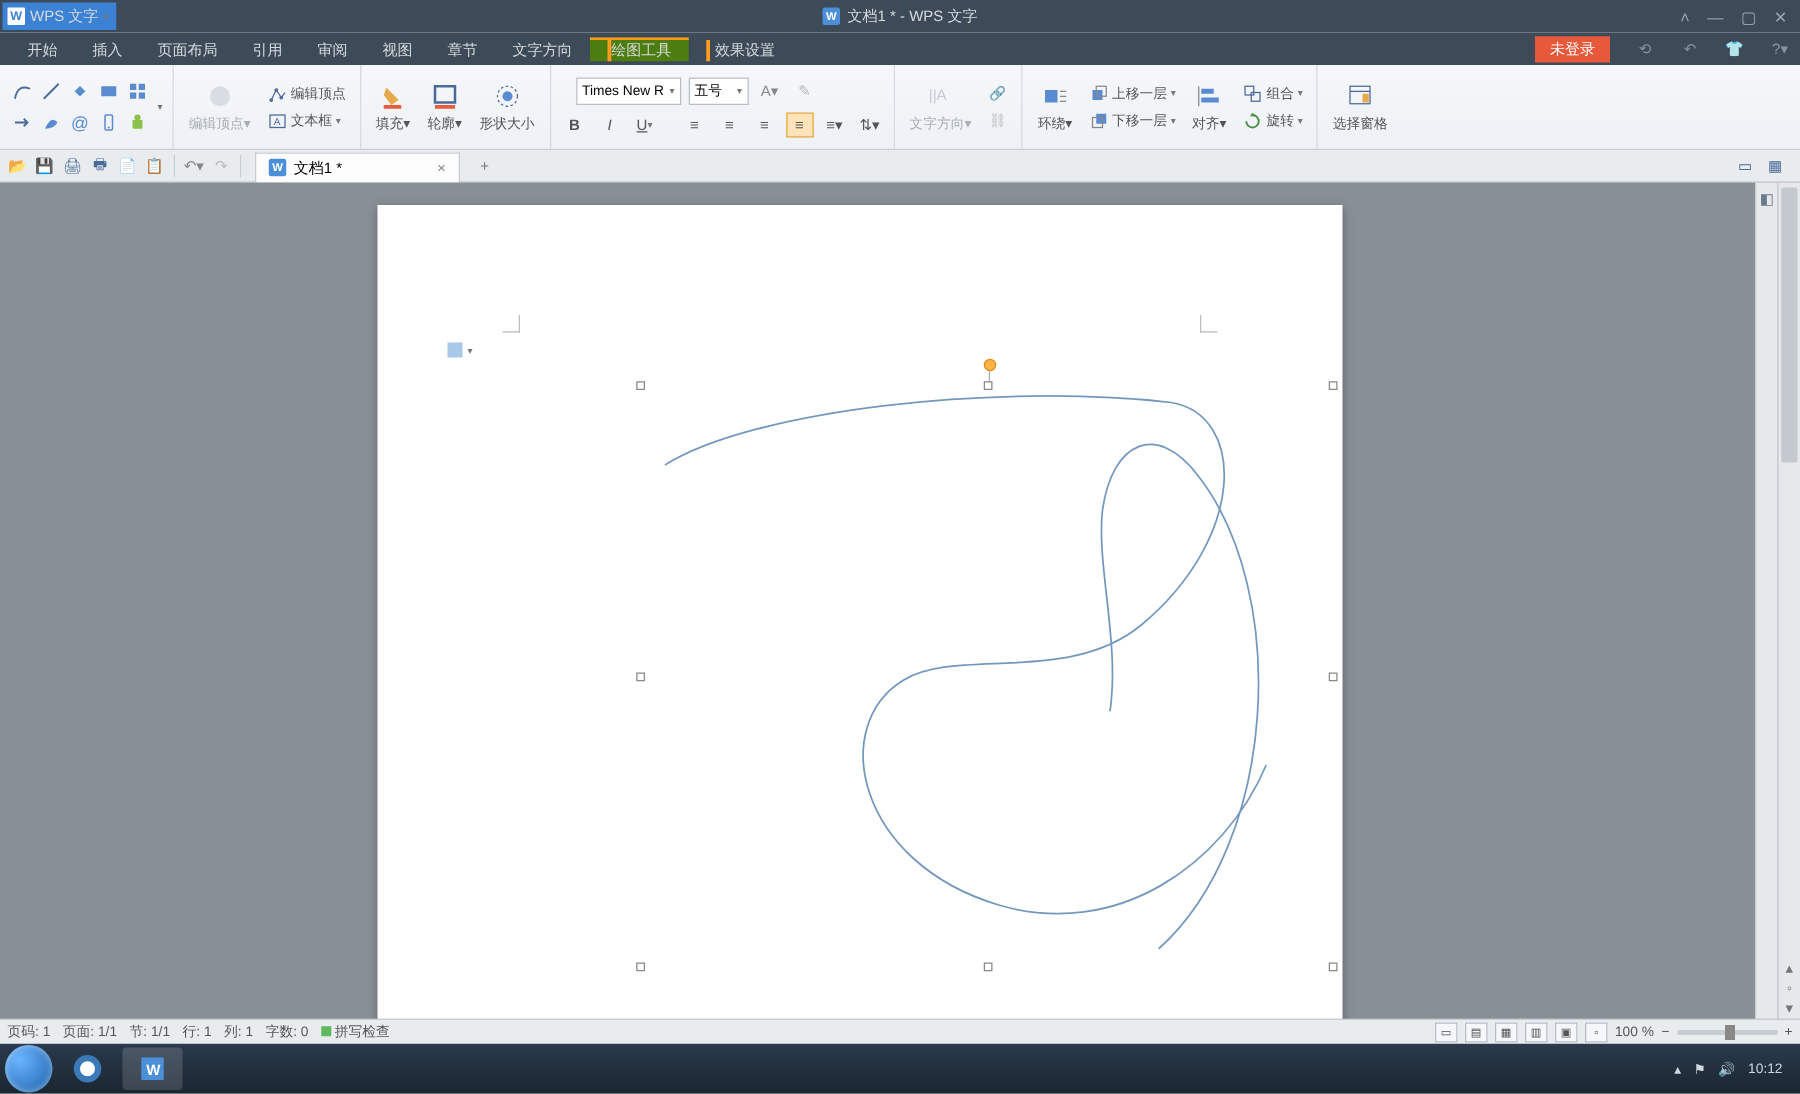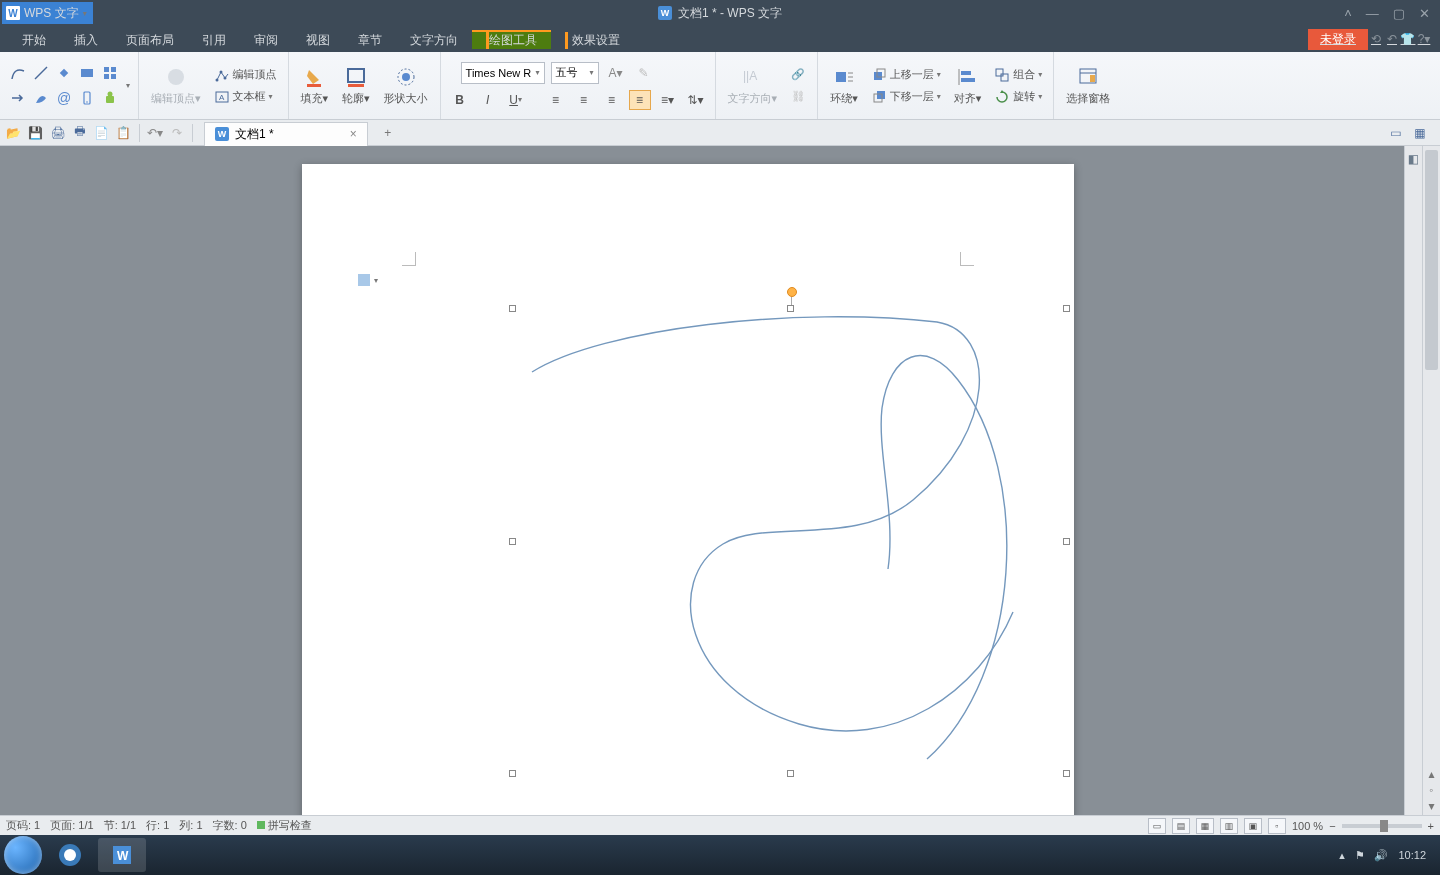--- a/index.html
+++ b/index.html
@@ -12,21 +12,21 @@
 .titlebar .doc-title { position: absolute; left: 50%; transform: translateX(-50%); display:flex;align-items:center;gap:6px;}
 .titlebar .doc-title .w-small{width:14px;height:14px;background:#4a8fd8;border-radius:2px;display:flex;align-items:center;justify-content:center;color:#fff;font-size:9px;font-weight:bold;}
 .titlebar .right-ctrls { margin-left:auto; display:flex; align-items:center; gap:14px; padding-right:10px;}
 .titlebar .right-ctrls span{ color:#9aa3ab; cursor:pointer; font-size:13px;}
 
 
 .menubar { height: 26px; background: #3d4a57; display: flex; align-items: center; color: #d5d9dd; padding-left: 8px;}
 .menubar .menu-item { padding: 0 14px; display:flex; align-items:center; cursor:pointer; border-top:2px solid transparent;}
 .menubar .menu-item.active { border-top-color: #ff9a1f; background:#4d7c0f;}
 .menubar .active-indicator{ width:3px; background:#ff9a1f; align-self:stretch;}
-.menubar .right-section{ margin-left:auto; display:flex; align-items:center; gap:0; padding-right:8px;text-decoration:underline;}
+.menubar .right-section{ margin-left:auto; display:flex; align-items:center; gap:20px; padding-right:8px;}
 .menubar .login-btn{ background:#e8593b; color:#fff; padding:2px 12px; cursor:pointer;}
 .menubar .icon-small{ color:#8a939b; cursor:pointer; width:16px;text-align:center;}
 
 
 .ribbon { height: 68px; background: linear-gradient(#f5f7fa,#eef1f5); border-bottom:1px solid #c8cdd3; display:flex; align-items:stretch;}
 .ribbon-group { border-right:1px solid #d5dae0; display:flex; align-items:center; padding:4px 8px; gap:6px;}
 .shape-grid { display:grid; grid-template-columns: repeat(5, 20px); grid-template-rows: repeat(2, 22px); gap:3px;}
 .shape-grid .cell{ display:flex;align-items:center;justify-content:center; color:#4a6a9a; cursor:pointer;}
 .shape-grid .cell svg{width:16px;height:16px;}
 .vbtn{ display:flex;flex-direction:column;align-items:center;justify-content:center;gap:2px;cursor:pointer; padding:2px 4px; color:#555;}

